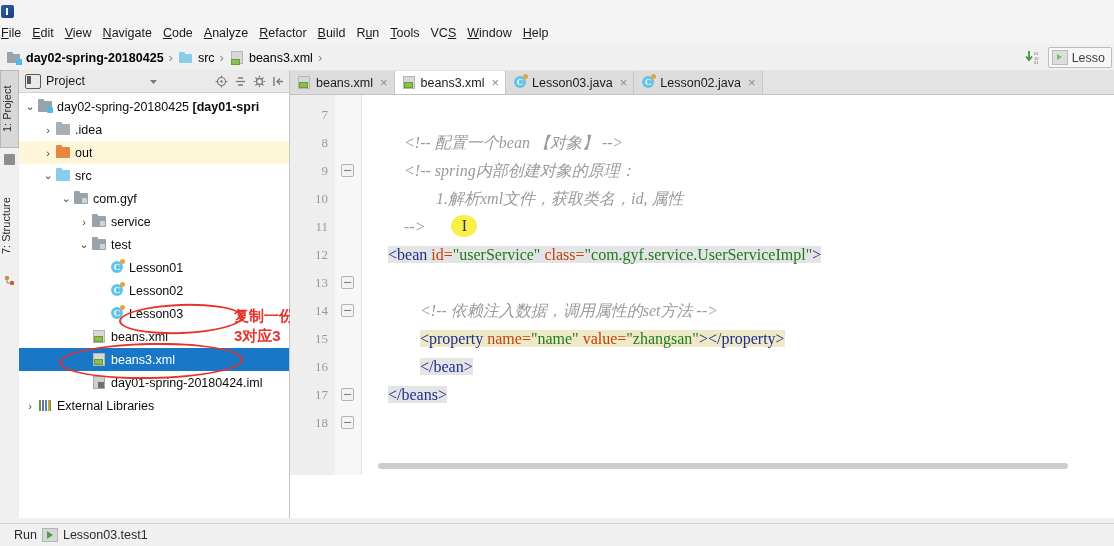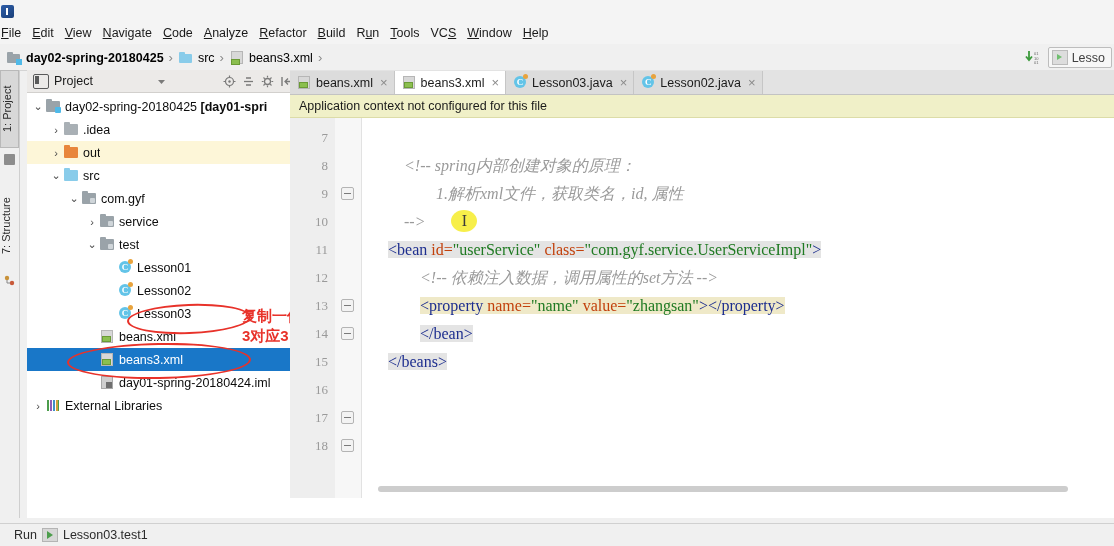--- a/index.html
+++ b/index.html
@@ -86,21 +86,21 @@
     transform: rotate(180deg);
     font-size: 11px; color: #2b2b2b;
     text-align: center; letter-spacing: 0px;
     padding: 4px 0;
   }
   .vtab.sel { background: #d8d8d8; border: 1px solid #b9b9b9; box-sizing: border-box;}
 
   
   .projpanel {
     position: absolute; left: 19px; top: 70px; width: 270px; height: 448px;
-    background: #ffffff; border-right: 1px solid #c6c6c6; margin-left: 8px;
+    background: #ffffff; border-right: 1px solid #c6c6c6;
   }
   .proj-header {
     height: 22px; background: #eceae8;
     border-bottom: 1px solid #d2d0cd;
     display: flex; align-items: center;
     font-size: 12.5px; color: #1a1a1a;
   }
   .proj-header .ttl { margin-left: 5px; }
   .proj-tools { margin-left: auto; display: flex; align-items: center; gap: 6px; padding-right: 4px; }
   .tool-ico { width: 13px; height: 13px; position: relative; opacity: .75; }
@@ -525,23 +525,20 @@
           <span class="x">×</span>
         </div>
         <div class="etab">
           <span class="ic">
             <span class="ji">C</span>
           </span>
           <span>Lesson02.java</span>
           <span class="x">×</span>
         </div>
       </div>
-    <div class="notice">
-      <span>Application context not configured for this file</span>
-    </div>
     <div class="codearea">
       <div class="gutter" id="gutter">
           <div>7</div>
           <div>8</div>
           <div>9</div>
           <div>10</div>
           <div>11</div>
           <div>12</div>
           <div>13</div>
           <div>14</div>
@@ -552,25 +549,26 @@
         </div>
       <div class="foldcol" id="foldcol">
           <div class="foldmark" style="top: 69px;"></div>
           <div class="foldmark" style="top: 181px;"></div>
           <div class="foldmark" style="top: 209px;"></div>
           <div class="foldmark" style="top: 293px;"></div>
           <div class="foldmark" style="top: 321px;"></div>
         </div>
       <div class="codelines" id="codelines">
           <div class="cl" style="padding-left: 10px;"><span></span></div>
+          <div class="cl" style="padding-left: 42px;"><span><span class="com">&lt;!-- 配置一个bean 【对象】 --&gt;</span></span></div>
           <div class="cl" style="padding-left: 42px;"><span><span class="com">&lt;!-- spring内部创建对象的原理：</span></span></div>
           <div class="cl" style="padding-left: 74px;"><span><span class="com">1.解析xml文件，获取类名，id, 属性</span></span></div>
           <div class="cl" style="padding-left: 42px;"><span><span class="com">--&gt;</span></span><span class="caret-hl" style="margin-left: 26px;"></span></div>
           <div class="cl" style="padding-left: 26px;"><span class="hl-grey"><span class="tagname">&lt;bean </span><span class="attr">id=</span><span class="str">"userService"</span><span class="punct"> </span><span class="attr">class=</span><span class="str">"com.gyf.service.UserServiceImpl"</span><span class="tagname">&gt;</span></span></div>
-          <div class="cl" style="padding-left: 58px;"><span><span class="com">&lt;!-- 依赖注入数据，调用属性的set方法 --&gt;</span></span></div>
+          <div class="cl" style="padding-left: 58px; margin-top: 28px;"><span><span class="com">&lt;!-- 依赖注入数据，调用属性的set方法 --&gt;</span></span></div>
           <div class="cl " style="padding-left: 58px;"><span class="hl-soft"><span class="tagname">&lt;property </span><span class="attr">name=</span><span class="str">"name"</span><span class="punct"> </span><span class="attr">value=</span><span class="str">"zhangsan"</span><span class="tagname">&gt;&lt;/property&gt;</span></span></div>
           <div class="cl" style="padding-left: 58px;"><span class="hl-grey"><span class="tagname">&lt;/bean&gt;</span></span></div>
           <div class="cl" style="padding-left: 26px;"><span class="hl-grey"><span class="tagname">&lt;/beans&gt;</span></span></div>
         </div>
       <div class="hscroll">
         <div class="thumb"></div>
       </div>
     </div>
   </div>
 

